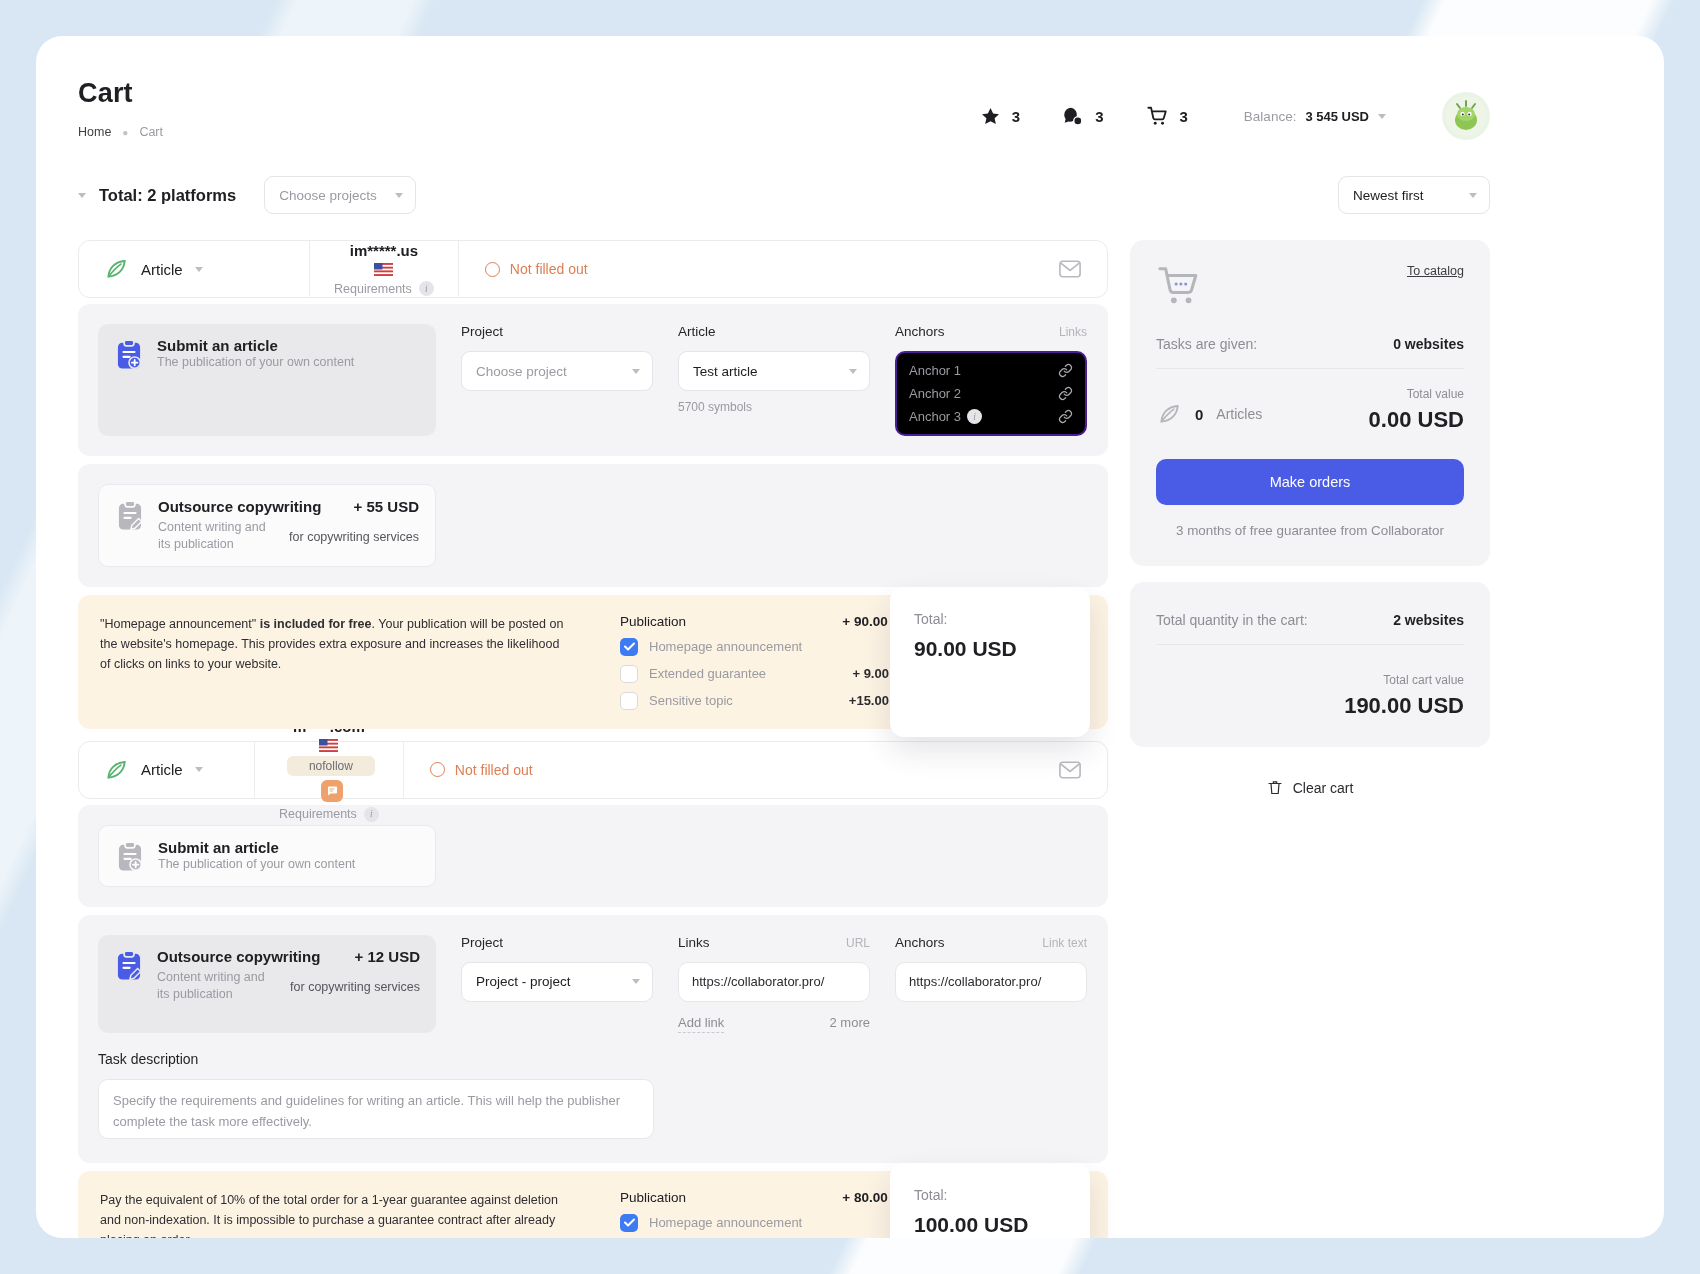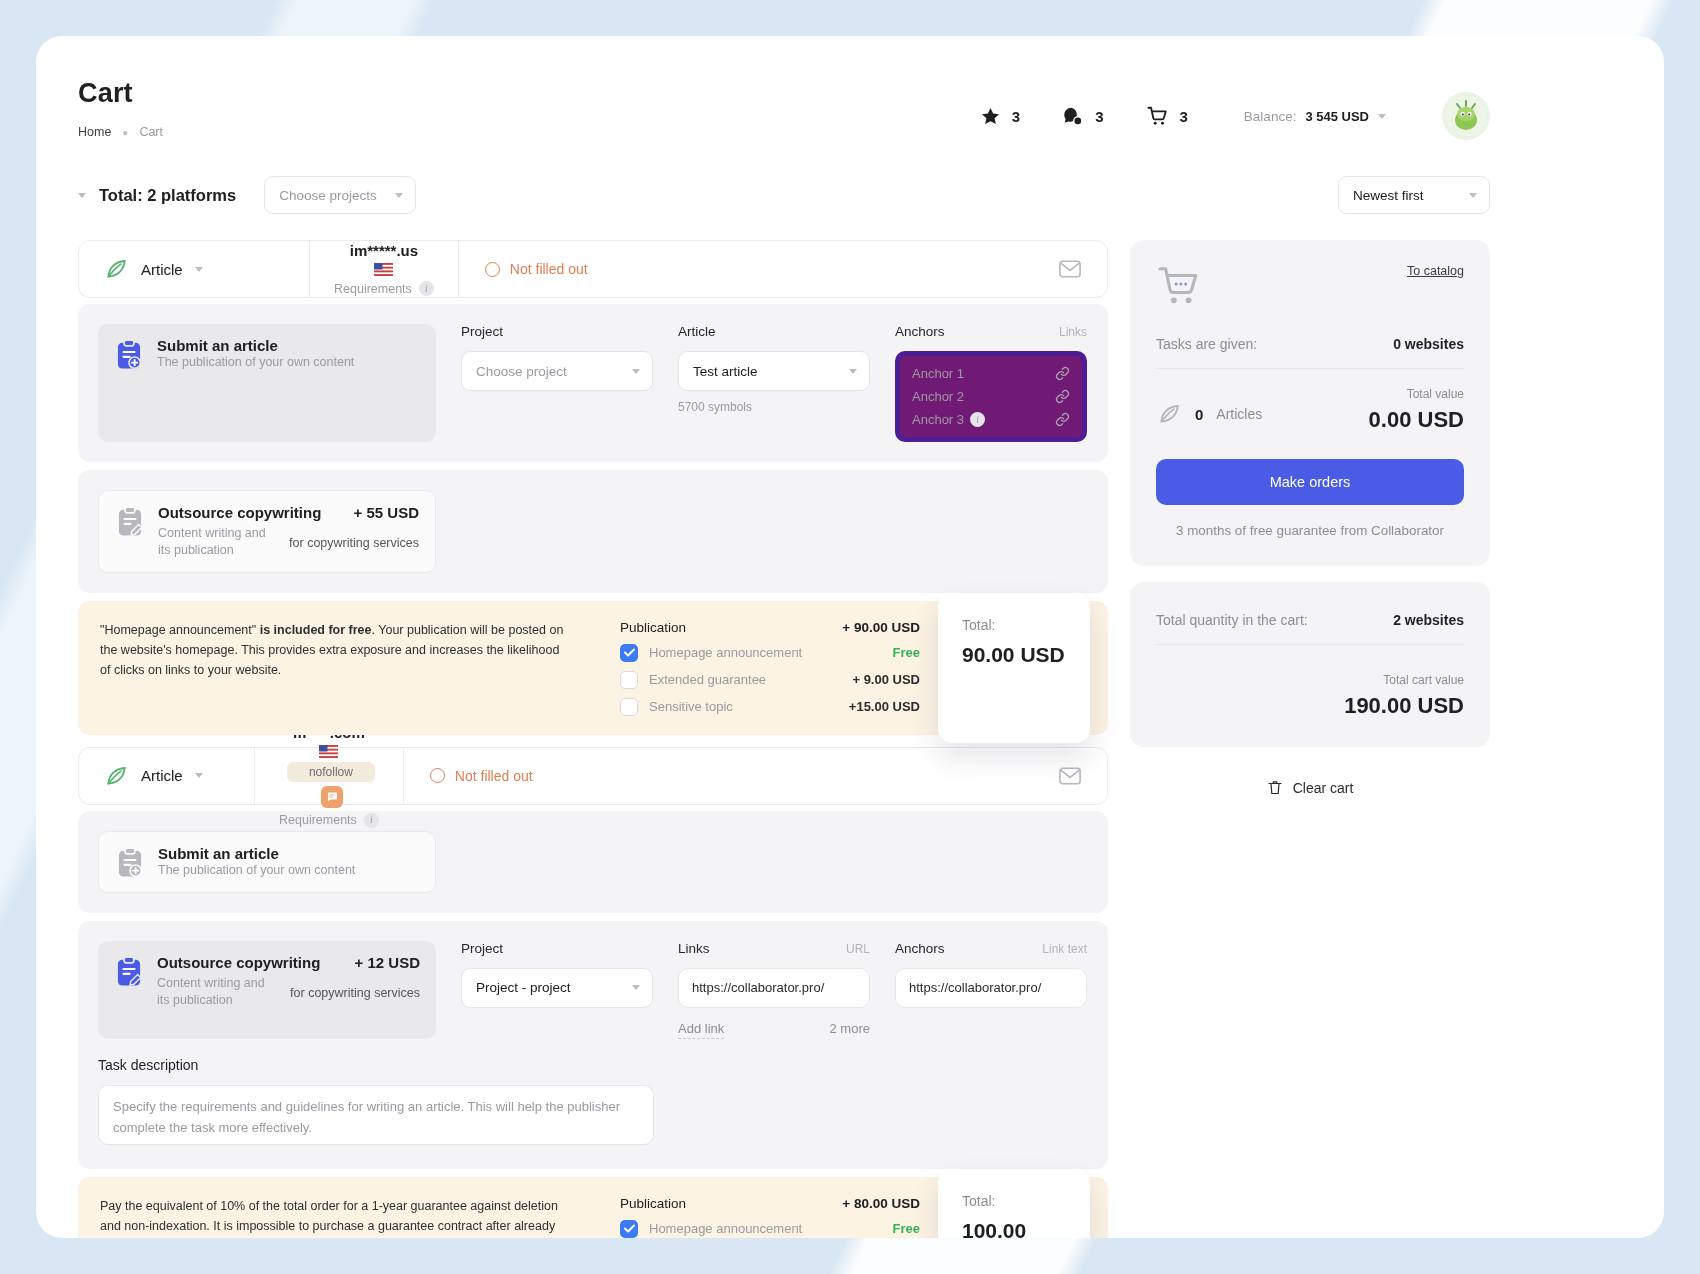--- a/index.html
+++ b/index.html
@@ -84,21 +84,21 @@
   .tile-sub { font-size:12.5px; color:#9a9aa2; line-height:1.35; }
   .tile-note { font-size:12.5px; color:#55555c; white-space:nowrap; margin-top:11px; }
   .n-wrap { max-width:150px; }
 
   .col { width:192px; flex:none; }
   .col-lbl { font-size:13.5px; color:#26262b; }
   .lbl-row { display:flex; justify-content:space-between; align-items:baseline;gap:28px; }
   .sub-lbl { font-size:12px; color:#b3b3bb; }
   .col .select { width:100%; height:40px; margin-top:12px; background:#fff; }
   .hint { font-size:12px; color:#9a9aa2; margin-top:9px; }
-  .anchor-box { background:#701a75; border:5px solid #4c1d95; border-radius:10px; margin-top:12px; padding:6px 0; }
+  .anchor-box { background:#000000; border:2px solid #4c1d95; border-radius:10px; margin-top:12px; padding:6px 0; }
   .anchor-row { display:flex; align-items:center; justify-content:space-between; padding:4px 12px; color:#9a9aa2; font-size:13px; cursor:text; }
   .anchor-left { display:flex; align-items:center; gap:6px; }
   .text-input { width:100%; height:40px; margin-top:12px; background:#fff; border:1px solid #e7e7ea; border-radius:10px; padding:0 13px; font:inherit; font-size:13px; color:#2b2b30; }
   .links-foot { display:flex; justify-content:space-between; margin-top:13px; font-size:13px; color:#8d8d95; }
   .add-link { border-bottom:1px dashed #c9c9cf; padding-bottom:2px; cursor:pointer; }
   .task { margin-top:18px; }
   .task-lbl { font-size:14px; color:#1f1f24; }
   .task-input { width:556px; height:60px; margin-top:12px; border:1px solid #e7e7ea; border-radius:10px; background:#fff; padding:11px 14px; font:inherit; font-size:13px; color:#55555c; resize:none; line-height:1.6; }
   .task-input::placeholder { color:#9a9aa2; }
 
@@ -108,21 +108,21 @@
   .pub { margin-left:50px; width:300px; flex:none; }
   .pub-head { display:flex; justify-content:space-between; align-items:baseline; font-size:13.5px; }
   .pub-price { font-weight:700; }
   .opt-row { display:flex; align-items:center; gap:11px; margin-top:9px; cursor:pointer; }
   .cb { width:18px; height:18px; border-radius:5px; flex:none; display:flex; align-items:center; justify-content:center; }
   .cb.on { background:#3d7bf5; }
   .cb.off { background:#fff; border:1px solid #dadade; }
   .opt-label { color:#9a9aa2; font-size:13px; flex:1; }
   .opt-price { font-weight:700; font-size:13px; color:#2b2b30; }
   .opt-price.free { color:#35b258; }
-  .total-card { position:absolute; right:18px; top:-8px; bottom:-8px; width:152px; background:#fff; border-radius:14px; box-shadow:0 14px 30px rgba(40,40,70,.12); padding:24px; }
+  .total-card { position:absolute; right:18px; top:-8px; bottom:-8px; width:200px; background:#fff; border-radius:14px; box-shadow:0 14px 30px rgba(40,40,70,.12); padding:24px; }
   .total-lbl { color:#8d8d95; font-size:14px; }
   .total-val { font-size:21px; font-weight:700; margin-top:10px; }
 
   .card2 { margin-top:12px; }
 
   
   .sb-box { background:#f4f4f6; border-radius:14px; padding:24px 26px 28px; }
   .sb-head { display:flex; justify-content:space-between; align-items:flex-start; }
   .to-catalog { font-size:12.5px; color:#3c3c42; text-decoration:underline; cursor:pointer; }
   .sb-row { display:flex; justify-content:space-between; align-items:baseline; margin-top:30px; font-size:14px; }

